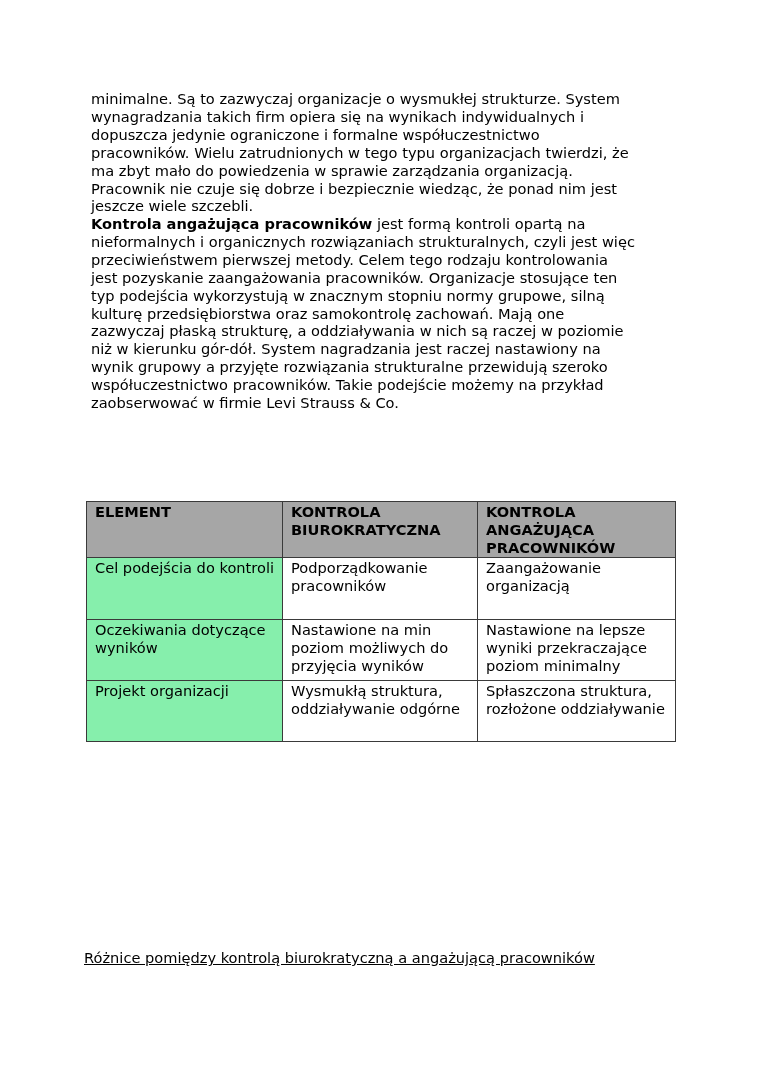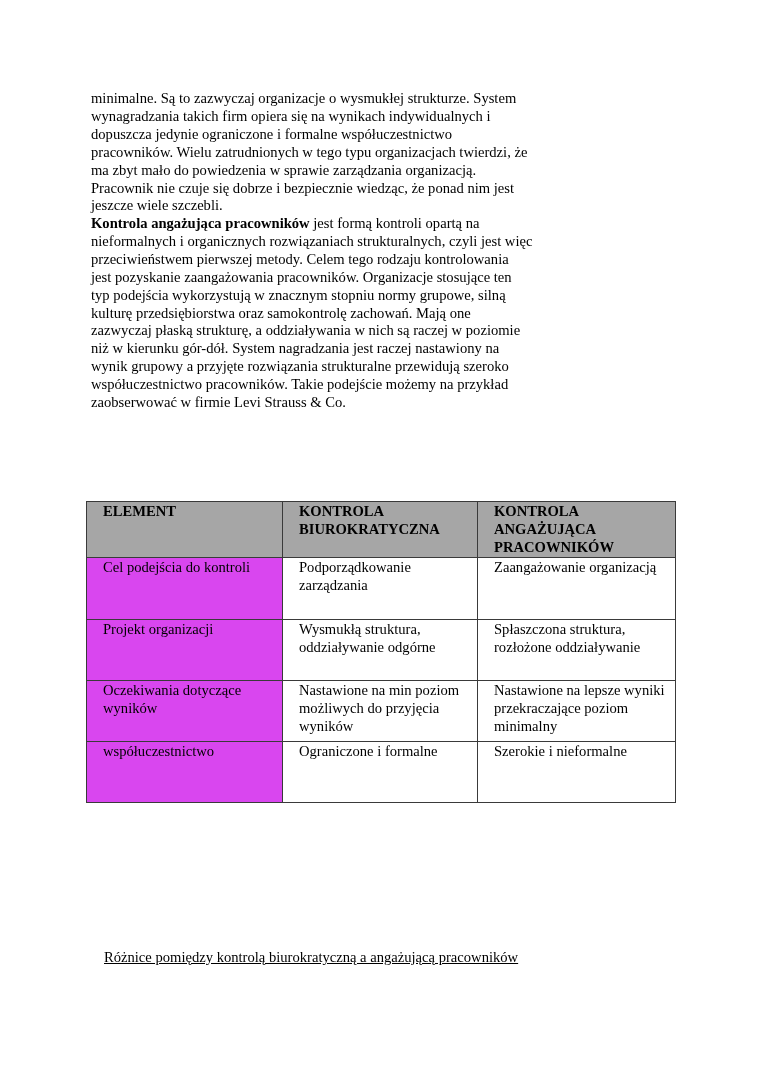--- a/index.html
+++ b/index.html
@@ -1,33 +1,33 @@
 <!DOCTYPE html>
 <html><head>
 <meta charset="utf-8">
 <style>
   html, body { margin: 0; padding: 0; background: #ffffff; }
   body { width: 760px; height: 1075px; position: relative; overflow: hidden;
          font-family: "DejaVu Sans", sans-serif; color: #000; }
-  .page { position: absolute; left: 0; top: 0; width: 720px; height: 1075px; font-family: Liberation Serif, serif; }
+  .page { position: absolute; left: 0; top: 0; width: 720px; height: 1075px; }
   .para { position: absolute; left: 91px; width: 590px; font-size: 14.6px; line-height: 17.9px;
           margin: 0; white-space: pre-line; }
   #p1 { top: 90px; }
   #p2 { top: 215px; }
   .bold { font-weight: bold; }
   table.cmp { position: absolute; left: 86px; top: 501px; width: 589px; border-collapse: collapse;
               font-size: 14.6px; line-height: 17.9px; table-layout: fixed; }
-  table.cmp td, table.cmp th { border: 1px solid #3a3a3a; vertical-align: top; padding: 1px 4px 0 16px;
+  table.cmp td, table.cmp th { border: 1px solid #3a3a3a; vertical-align: top; padding: 1px 4px 0 8px;
               text-align: left; }
   table.cmp th { background: #a6a6a6; font-weight: bold; height: 52px; }
-  table.cmp td.first { background: #d946ef; }
+  table.cmp td.first { background: #86efac; }
   table.cmp col.c1 { width: 196px; }
   table.cmp col.c2 { width: 195px; }
   table.cmp col.c3 { width: 198px; }
-  .caption { position: absolute; left: 104px; top: 949px; font-size: 14.6px; text-decoration: underline; text-align: center; }
+  .caption { position: absolute; left: 84px; top: 949px; font-size: 14.6px; text-decoration: underline; text-align: center; }
 </style>
 </head>
 <body>
 
 <div class="page">
   <p class="para" id="p1">minimalne. Są to zazwyczaj organizacje o wysmukłej strukturze. System
 wynagradzania takich firm opiera się na wynikach indywidualnych i
 dopuszcza jedynie ograniczone i formalne współuczestnictwo
 pracowników. Wielu zatrudnionych w tego typu organizacjach twierdzi, że
 ma zbyt mało do powiedzenia w sprawie zarządzania organizacją.
@@ -54,35 +54,30 @@
     <thead>
       <tr>
         <th>ELEMENT</th>
         <th>KONTROLA BIUROKRATYCZNA</th>
         <th>KONTROLA ANGAŻUJĄCA PRACOWNIKÓW</th>
       </tr>
     </thead>
     <tbody>
       <tr style="height:62px">
         <td class="first">Cel podejścia do kontroli</td>
-        <td>Podporządkowanie zarządzania</td>
+        <td>Podporządkowanie pracowników</td>
         <td>Zaangażowanie organizacją</td>
-      </tr>
-      <tr style="height:61px">
-        <td class="first">Projekt organizacji</td>
-        <td>Wysmukłą struktura, oddziaływanie odgórne</td>
-        <td>Spłaszczona struktura, rozłożone oddziaływanie</td>
       </tr>
       <tr style="height:61px">
         <td class="first">Oczekiwania dotyczące wyników</td>
         <td>Nastawione na min poziom możliwych do przyjęcia wyników</td>
         <td>Nastawione na lepsze wyniki przekraczające poziom minimalny</td>
       </tr>
       <tr style="height:61px">
-        <td class="first">współuczestnictwo</td>
-        <td>Ograniczone i formalne</td>
-        <td>Szerokie i nieformalne</td>
+        <td class="first">Projekt organizacji</td>
+        <td>Wysmukłą struktura, oddziaływanie odgórne</td>
+        <td>Spłaszczona struktura, rozłożone oddziaływanie</td>
       </tr>
     </tbody>
   </table>
 
   <div class="caption">Różnice pomiędzy kontrolą biurokratyczną a angażującą pracowników</div>
 </div>
 
 </body></html>

